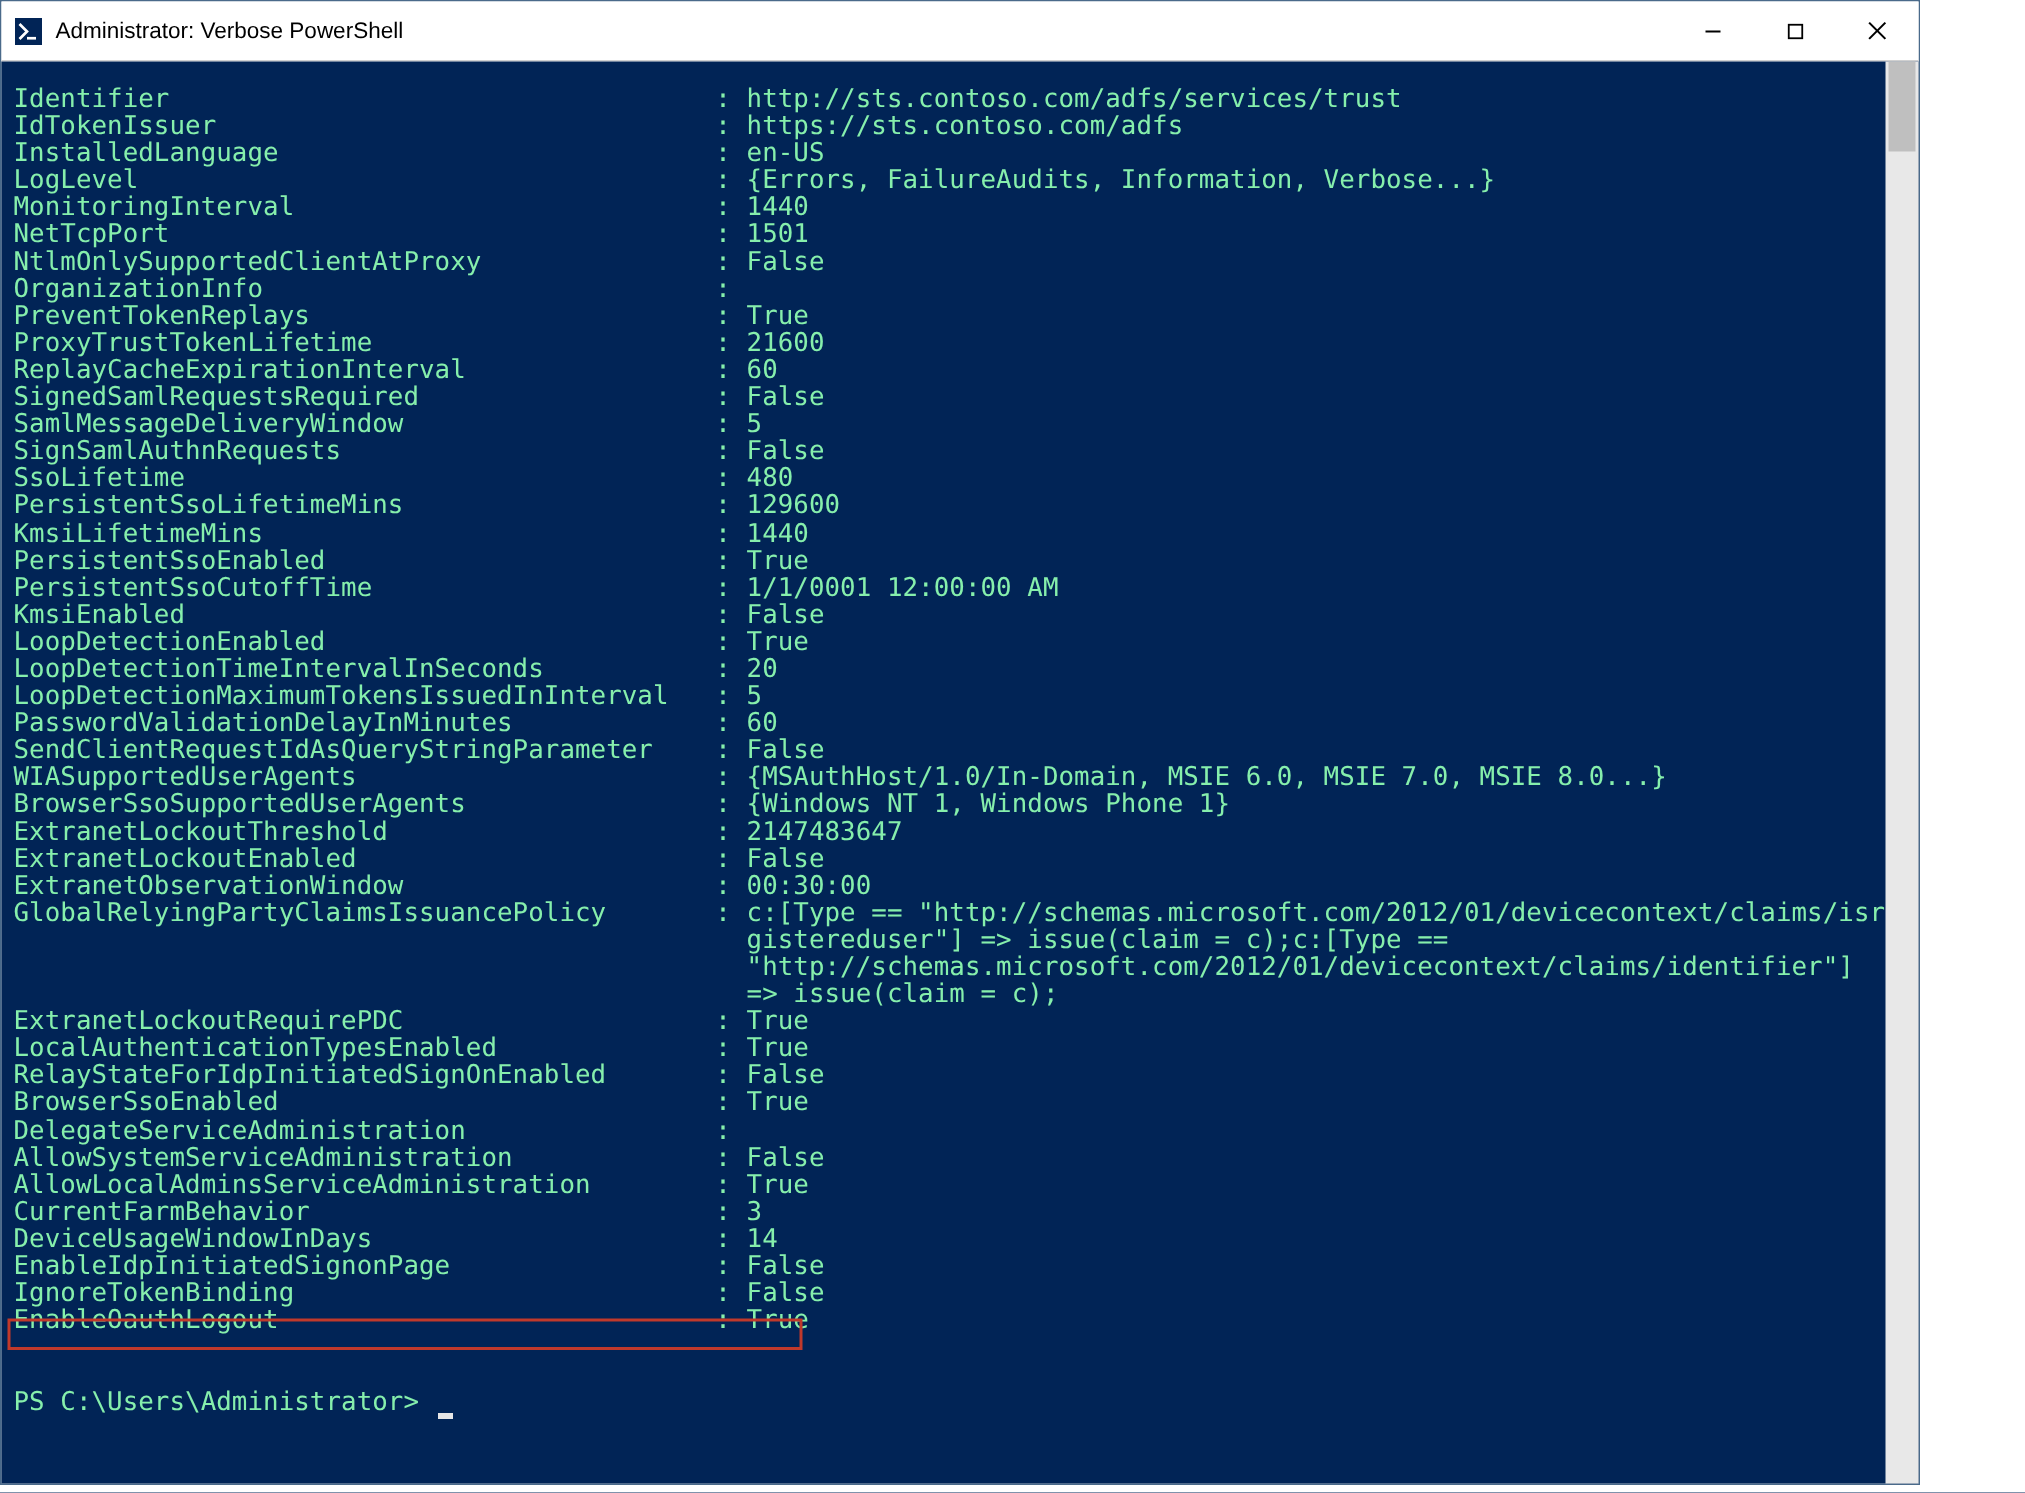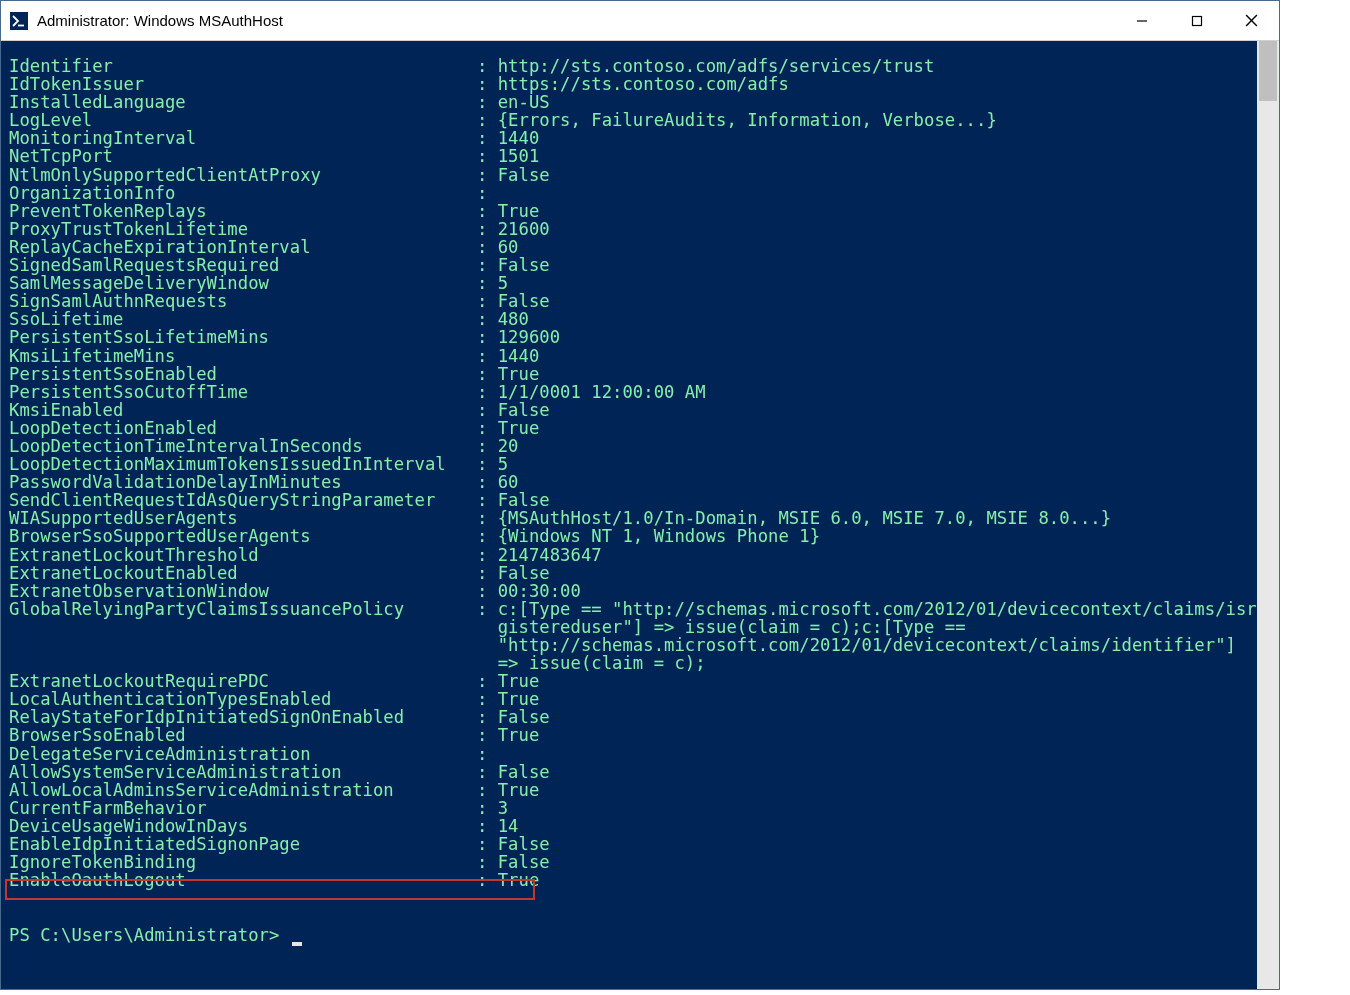--- a/index.html
+++ b/index.html
@@ -108,21 +108,21 @@
 
 <div class="window">
   <div class="titlebar">
     <span class="titlebar-icon">
       <svg width="18" height="18" viewBox="0 0 18 18">
         <rect x="0" y="0" width="18" height="18" fill="#012456"></rect>
         <path d="M3 4 L8 9 L3 14" stroke="#fff" stroke-width="1.8" fill="none"></path>
         <line x1="8" y1="13.5" x2="14" y2="13.5" stroke="#fff" stroke-width="1.8"></line>
       </svg>
     </span>
-    <span class="titlebar-title">Administrator: Windows MSAuthHost</span>
+    <span class="titlebar-title">Administrator: Verbose PowerShell</span>
     <div class="titlebar-controls">
       <div class="titlebar-btn">
         <svg width="12" height="12" viewBox="0 0 12 12">
             <line x1="1" y1="6" x2="11" y2="6" stroke-width="1.2"></line>
           </svg>
       </div>
       <div class="titlebar-btn">
         <svg width="12" height="12" viewBox="0 0 12 12">
             <rect x="1.5" y="1.5" width="9" height="9" stroke-width="1.2"></rect>
           </svg>

